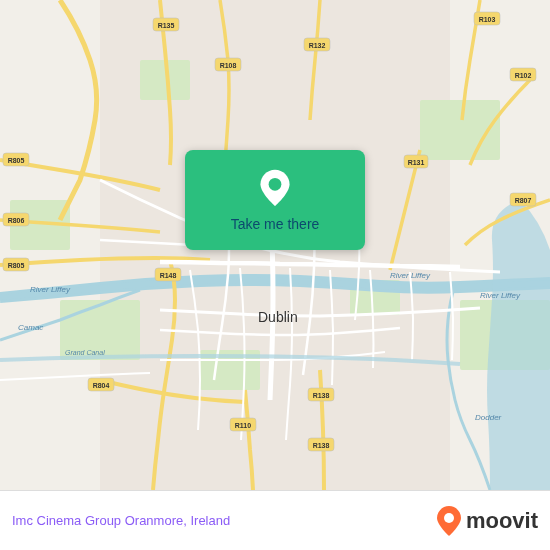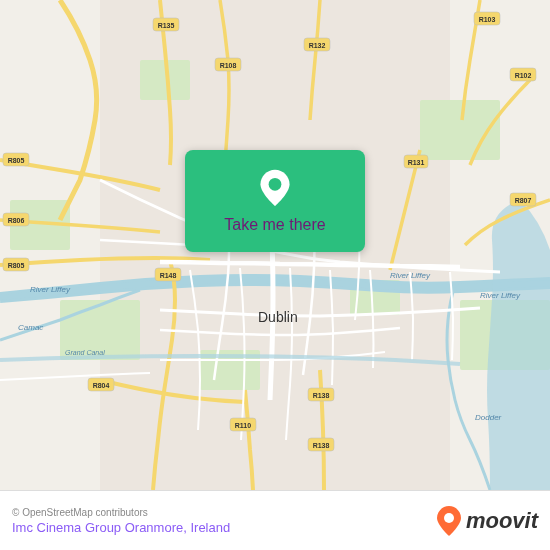--- a/index.html
+++ b/index.html
@@ -60,21 +60,20 @@
     #moovit-logo {
       display: flex;
       align-items: center;
       gap: 4px;
     }
 
     .moovit-text {
       font-size: 22px;
       font-weight: bold;
       color: #333;
-      font-style: italic;
     }
 
     
     #take-me-there-container {
       position: absolute;
       top: 150px;
       left: 50%;
       transform: translateX(-50%);
       z-index: 10;
       display: flex;
@@ -96,22 +95,22 @@
       min-width: 180px;
       box-shadow: 0 2px 8px rgba(0,0,0,0.25);
     }
 
     .pin-icon {
       width: 40px;
       height: 40px;
     }
 
     #btn-label {
-      color: #701a75;
-      font-size: 16px;
+      color: #0c4a6e;
+      font-size: 14px;
       font-weight: 500;
       white-space: nowrap;
       text-align: center;
     }
   </style>
 </head>
 <body>
 
 <div id="map-container">
 
@@ -264,21 +263,20 @@
         <path d="M20 2 C11.2 2 4 9.2 4 18 C4 28 20 42 20 42 C20 42 36 28 36 18 C36 9.2 28.8 2 20 2 Z" fill="white"></path>
         <circle cx="20" cy="18" r="7" fill="#2bbf7e"></circle>
       </svg>
       <span id="btn-label">Take me there</span>
     </button>
   </div>
 </div>
 
 <div id="footer">
   <div id="footer-left">
-    <span id="copyright">© OpenStreetMap contributors</span>
     <span id="location-name">Imc Cinema Group Oranmore, Ireland</span>
   </div>
   <div id="moovit-logo">
     <svg width="26" height="32" viewBox="0 0 26 32">
       <path d="M13 1 C6.4 1 1 6.4 1 13 C1 20 13 31 13 31 C13 31 25 20 25 13 C25 6.4 19.6 1 13 1 Z" fill="#ff6b35"></path>
       <circle cx="13" cy="13" r="5" fill="white"></circle>
     </svg>
     <span class="moovit-text">moovit</span>
   </div>
 </div>

